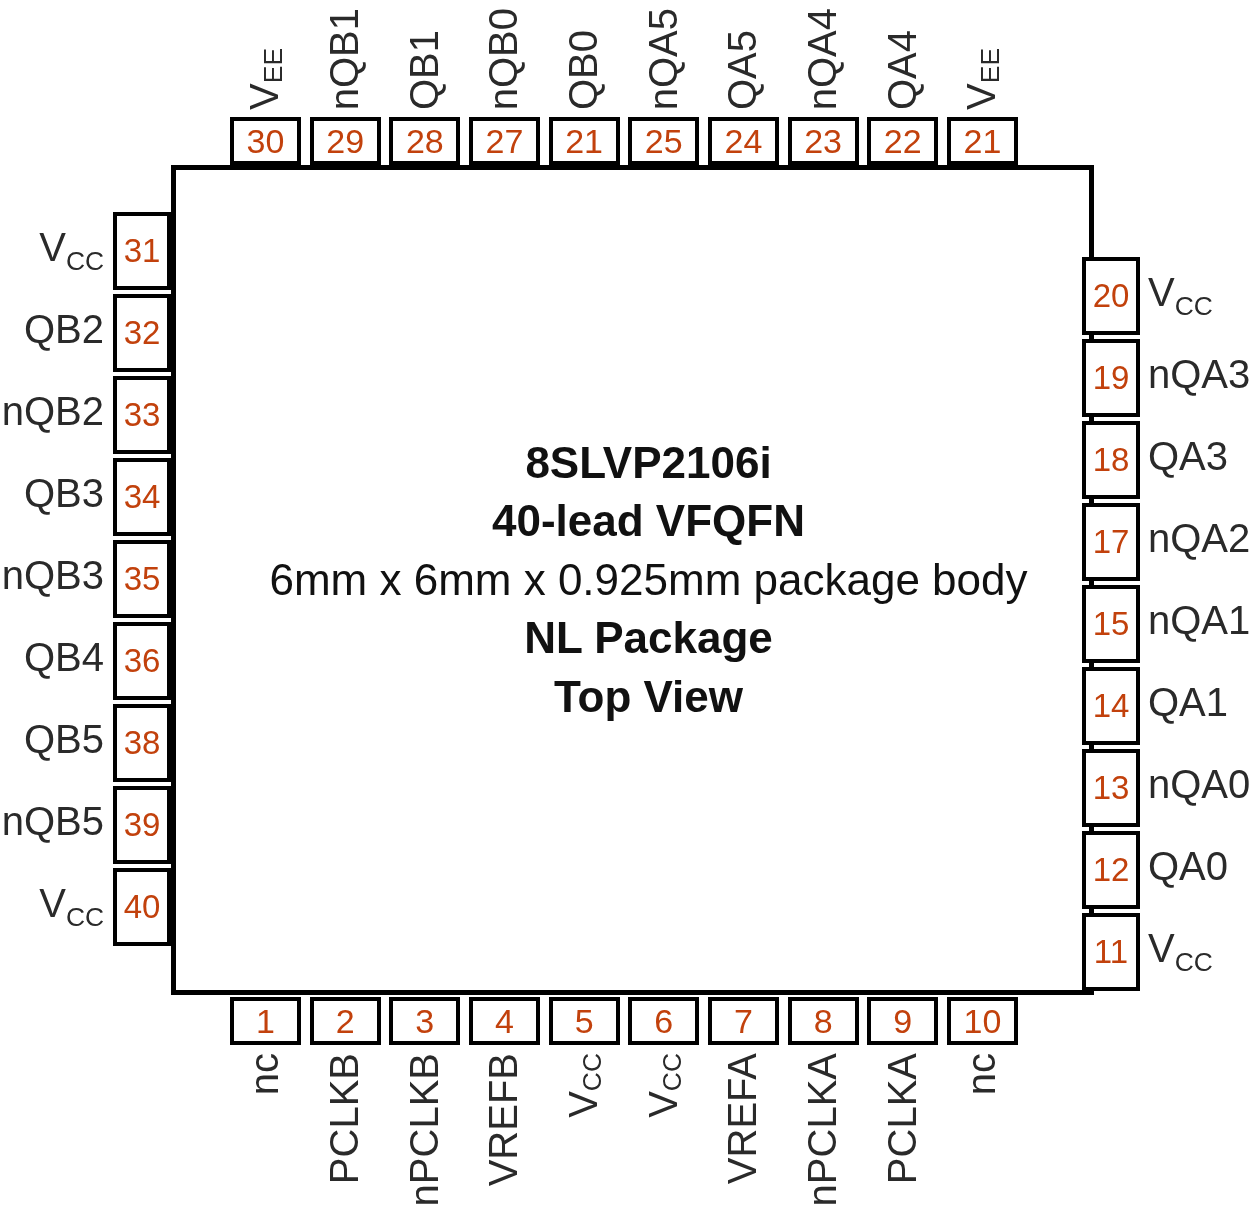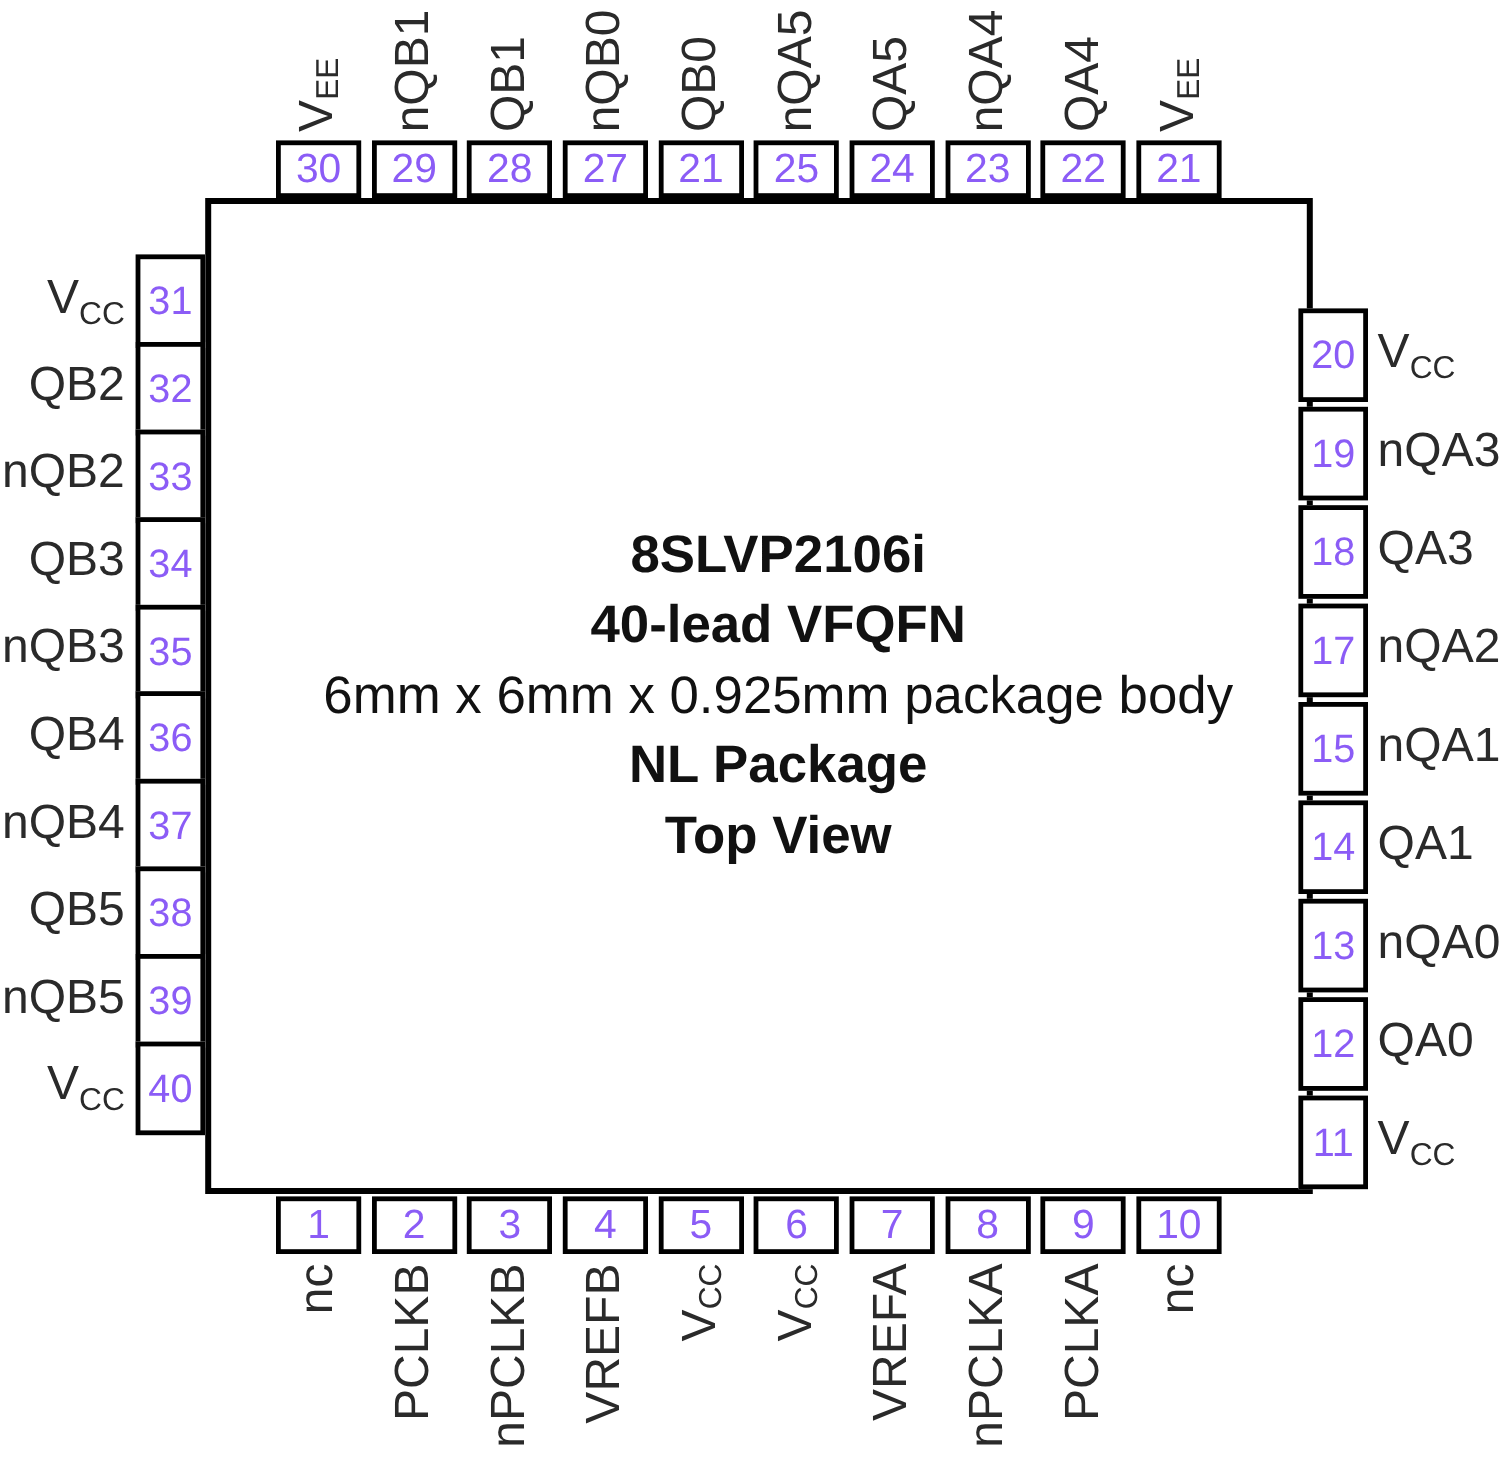--- a/index.html
+++ b/index.html
@@ -13,21 +13,21 @@
     display:flex; flex-direction:column; align-items:center; justify-content:center;
   }
   .center-text { text-align:center; }
   .center-text .line { font-size:44px; font-weight:bold; line-height:1.33; color:#111; white-space:nowrap;margin-left:32px; }
   .center-text .line.regular { font-weight:normal; }
 
   .pbox {
     box-sizing:border-box; border:4px solid #000; background:#fff;
     display:flex; align-items:center; justify-content:center; flex:0 0 auto;
   }
-  .pin-num { font-size:34px; color:#8b5cf6; }
+  .pin-num { font-size:34px; color:#c2410c; }
 
   
   .pin-row { position:absolute; left:230px; width:788px; display:flex; justify-content:space-between; }
   .pin-row.top { top:0; height:165px; }
   .pin-row.bottom { top:997px; }
   .vpin { display:flex; flex-direction:column; align-items:center; width:71px; }
   .pin-row.top .vpin { justify-content:flex-end; }
   .vpin .pbox { width:71px; height:48px; }
   .vlabel {
     writing-mode:vertical-rl; transform:rotate(180deg);
@@ -160,26 +160,20 @@
           <span class="pin-num">35</span>
         </div>
       </div>
     <div class="hpin">
         <span class="hlabel"><span>QB4</span><sub></sub></span>
         <div class="pbox">
           <span class="pin-num">36</span>
         </div>
       </div>
     <div class="hpin">
-        <span class="hlabel"><span>nQB4</span><sub></sub></span>
-        <div class="pbox">
-          <span class="pin-num">37</span>
-        </div>
-      </div>
-    <div class="hpin">
         <span class="hlabel"><span>QB5</span><sub></sub></span>
         <div class="pbox">
           <span class="pin-num">38</span>
         </div>
       </div>
     <div class="hpin">
         <span class="hlabel"><span>nQB5</span><sub></sub></span>
         <div class="pbox">
           <span class="pin-num">39</span>
         </div>

